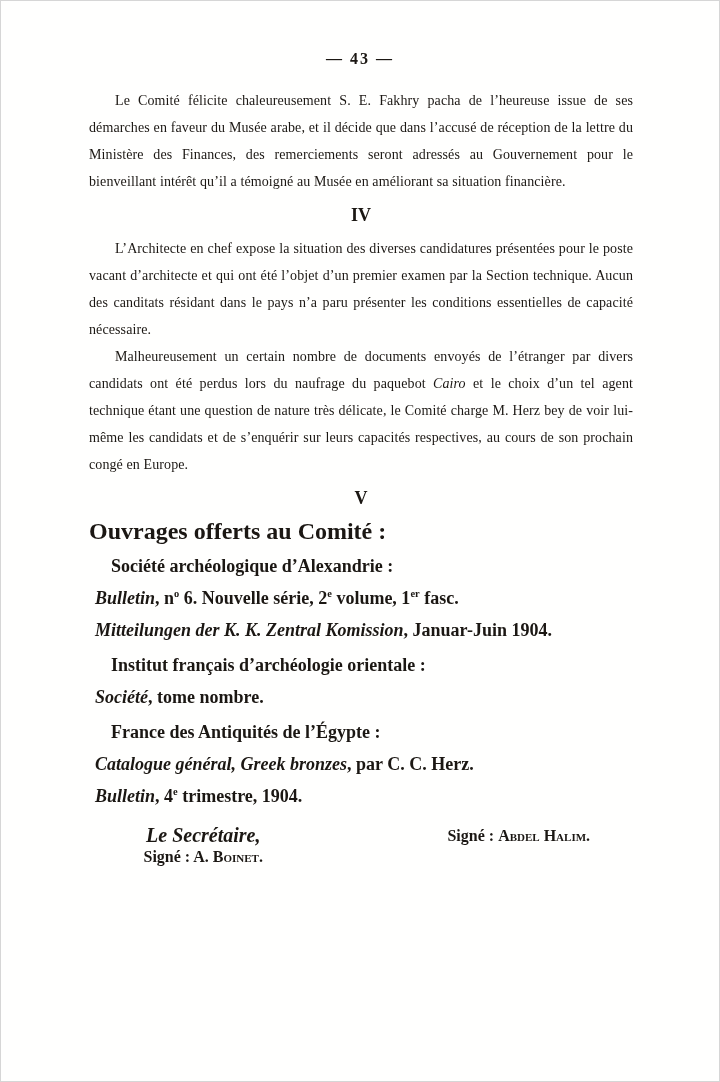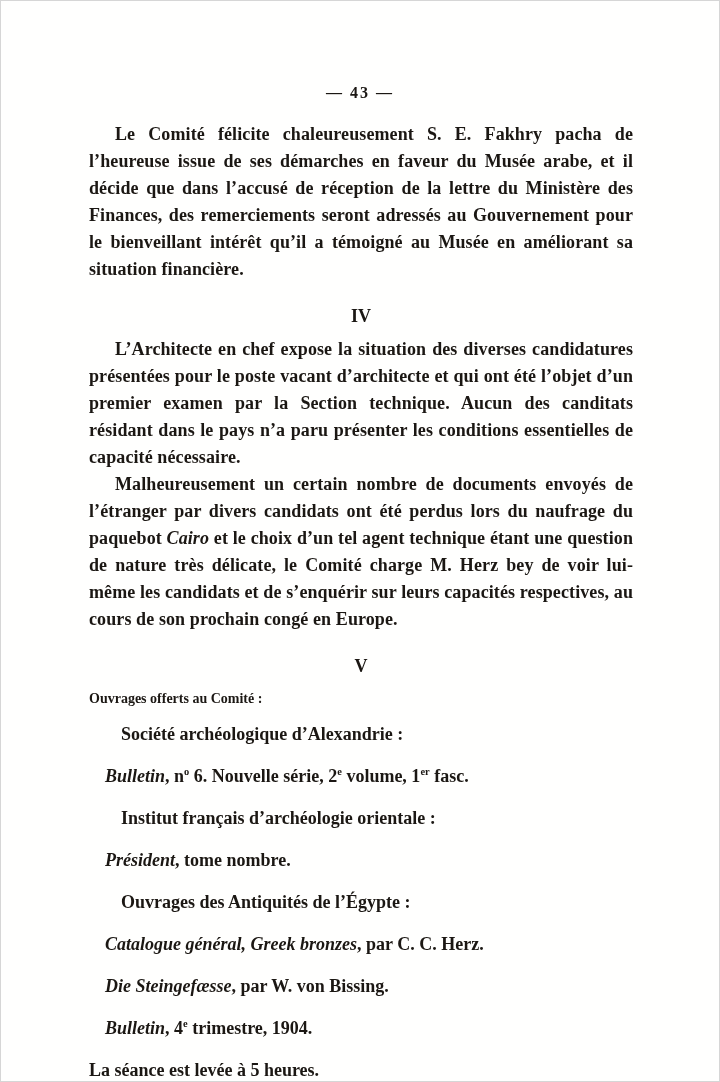--- a/index.html
+++ b/index.html
@@ -13,59 +13,59 @@
     font-family: "Liberation Serif", "DejaVu Serif", serif;
     color: #1b1713;
     overflow: hidden;
   }
   .page {
     box-sizing: border-box;
     width: 720px;
     height: 1082px;
     border: 1px solid #d6d6d6;
     background: #fffffe;
-    padding-top: 82px;
+    padding-top: 48px;
   }
   .content {
     margin-left: 88px;
     margin-right: 86px;
   }
   .page-number {
     text-align: center;
     font-size: 16px;
     font-weight: bold;
     letter-spacing: 2px;
     line-height: 20px;
   }
   p.para {
     margin: 0;
-    font-size: 18px;
-    font-weight: bold;
+    font-size: 14px;
+    font-weight: normal;
     line-height: 27px;
     text-align: justify;
     text-indent: 26px;
     letter-spacing: 0.1px;
   }
   p.para.first { margin-top: 18px; }
   .sec-heading {
     text-align: center;
     font-size: 18px;
     font-weight: bold;
     line-height: 22px;
-    margin-top: 22px;
+    margin-top: 9px;
     margin-bottom: 9px;
   }
   .v-intro {
     margin: 8px 0 0 0;
-    font-size: 14px;
+    font-size: 24px;
     font-weight: bold;
     line-height: 26px;
   }
   p.entry {
-    margin: 16px;
+    margin: 6px;
     font-size: 18px;
     font-weight: bold;
     line-height: 26px;
   }
   p.entry.org {
     margin-top: 9px;
     padding-left: 16px;
   }
   p.entry.work {
     margin-top: 3px;
@@ -118,28 +118,27 @@
 
     <p class="para"><span>L’Architecte en chef expose la situation des diverses candidatures présentées pour le poste vacant d’architecte et qui ont été l’objet d’un premier examen par la Section technique. Aucun des canditats résidant dans le pays n’a paru présenter les conditions essentielles de capacité nécessaire.</span></p>
     <p class="para"><span>Malheureusement un certain nombre de documents envoyés de l’étranger par divers candidats ont été perdus lors du naufrage du paquebot </span><span class="it">Cairo</span><span> et le choix d’un tel agent technique étant une question de nature très délicate, le Comité charge M. Herz bey de voir lui-même les candidats et de s’enquérir sur leurs capacités respectives, au cours de son prochain congé en Europe.</span></p>
 
     <div class="sec-heading">V</div>
 
     <p class="v-intro"><span>Ouvrages offerts au Comité :</span></p>
 
     <p class="entry org"><span>Société archéologique d’Alexandrie :</span></p>
     <p class="entry work"><span class="it">Bulletin</span><span>, n</span><span class="sup">o</span><span> 6. Nouvelle série, 2</span><span class="sup">e</span><span> volume, 1</span><span class="sup">er</span><span> fasc.</span></p>
+    <p class="entry work"><span class="it">Mitteilungen der K. K. Zentral Komission</span><span>, Januar-Juin 1904.</span></p>
     <p class="entry org"><span>Institut français d’archéologie orientale :</span></p>
-    <p class="entry work"><span class="it">Président</span><span>, tome nombre.</span></p>
-    <p class="entry org"><span>Ouvrages des Antiquités de l’Égypte :</span></p>
+    <p class="entry work"><span class="it">Société</span><span>, tome nombre.</span></p>
+    <p class="entry org"><span>France des Antiquités de l’Égypte :</span></p>
     <p class="entry work"><span class="it">Catalogue général, Greek bronzes</span><span>, par C. C. Herz.</span></p>
-    <p class="entry work"><span class="it">Die Steingefæsse</span><span>, par W. von Bissing.</span></p>
     <p class="entry work"><span class="it">Bulletin</span><span>, 4</span><span class="sup">e</span><span> trimestre, 1904.</span></p>
 
-    <p class="closing"><span>La séance est levée à 5 heures.</span></p>
 
     <div class="sig-row">
       <div class="sig-col">
         <div class="sig-title"><span class="it">Le Secrétaire,</span></div>
         <div class="sig-signed"><span>Signé : A. </span><span class="sc">Boinet</span><span>.</span></div>
       </div>
       <div class="sig-col">
         <div class="sig-signed"><span>Signé : </span><span class="sc">Abdel Halim</span><span>.</span></div>
       </div>
     </div>

